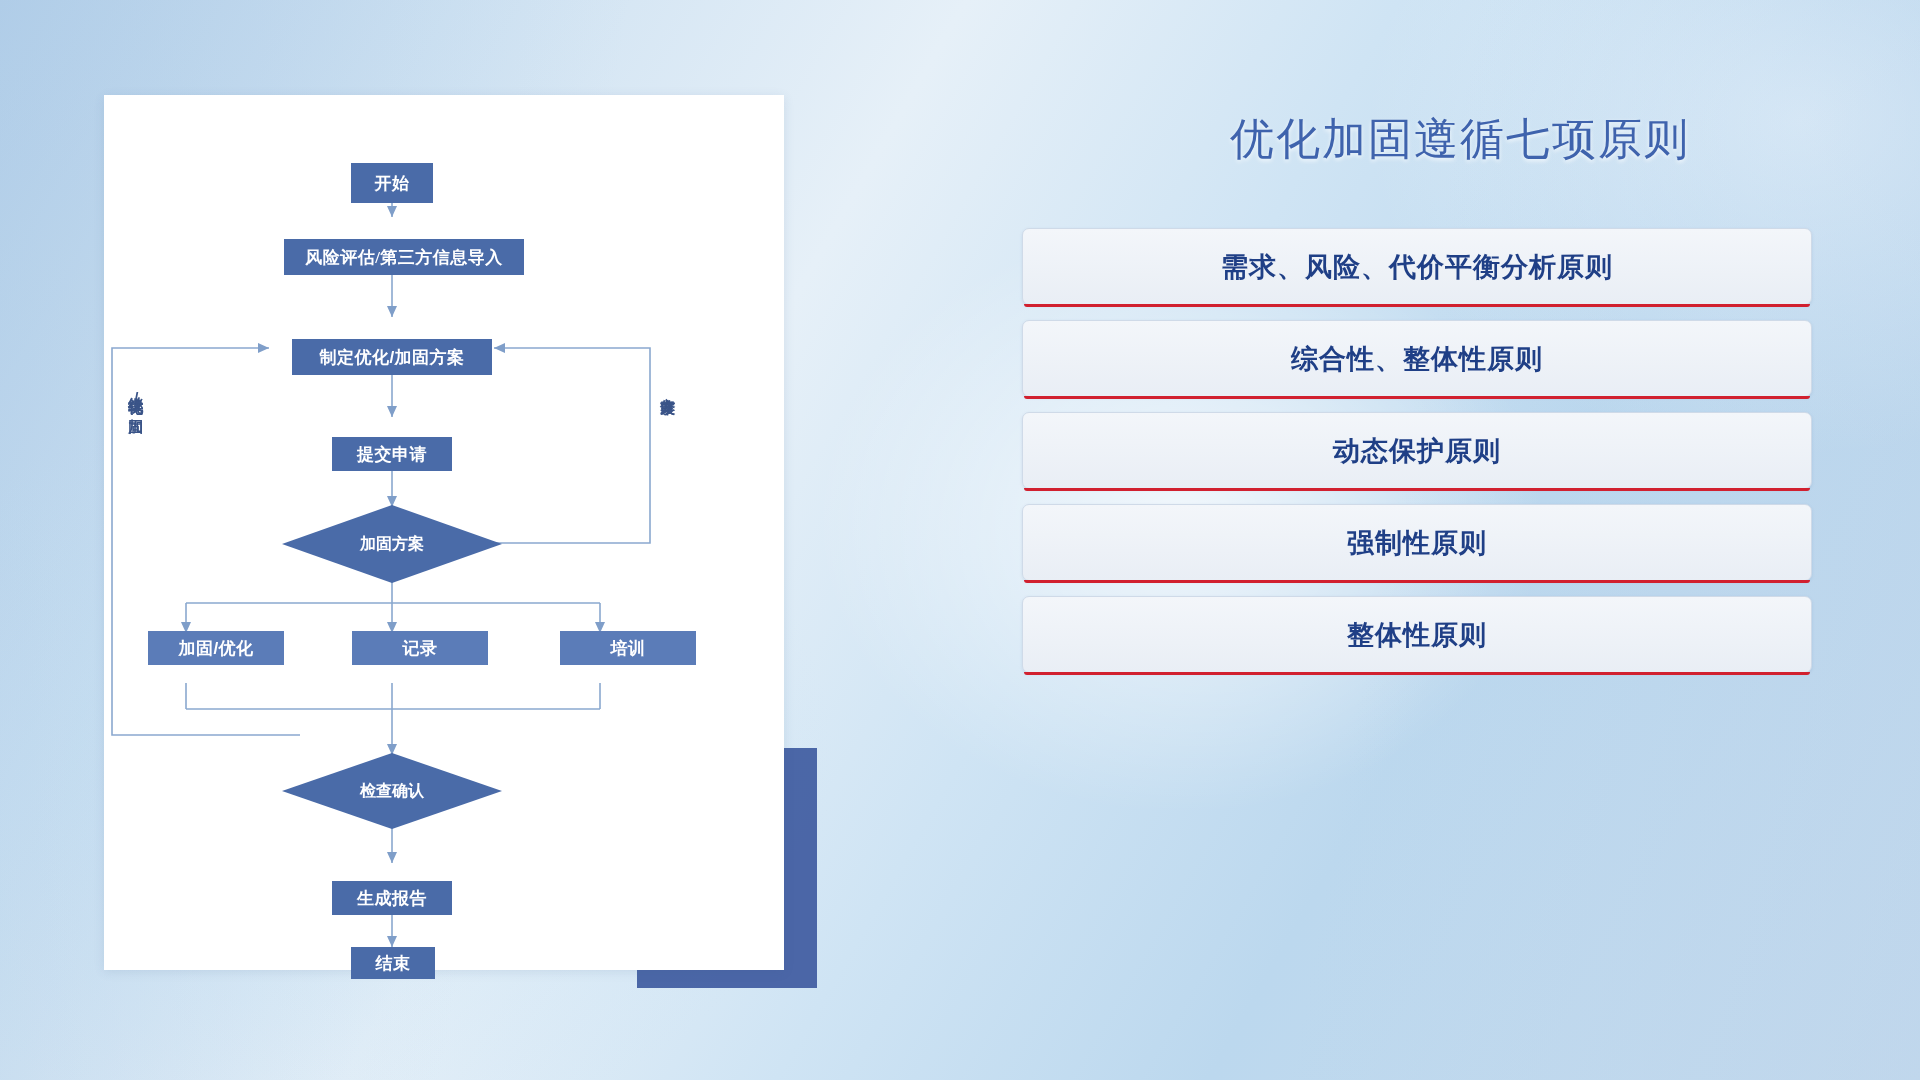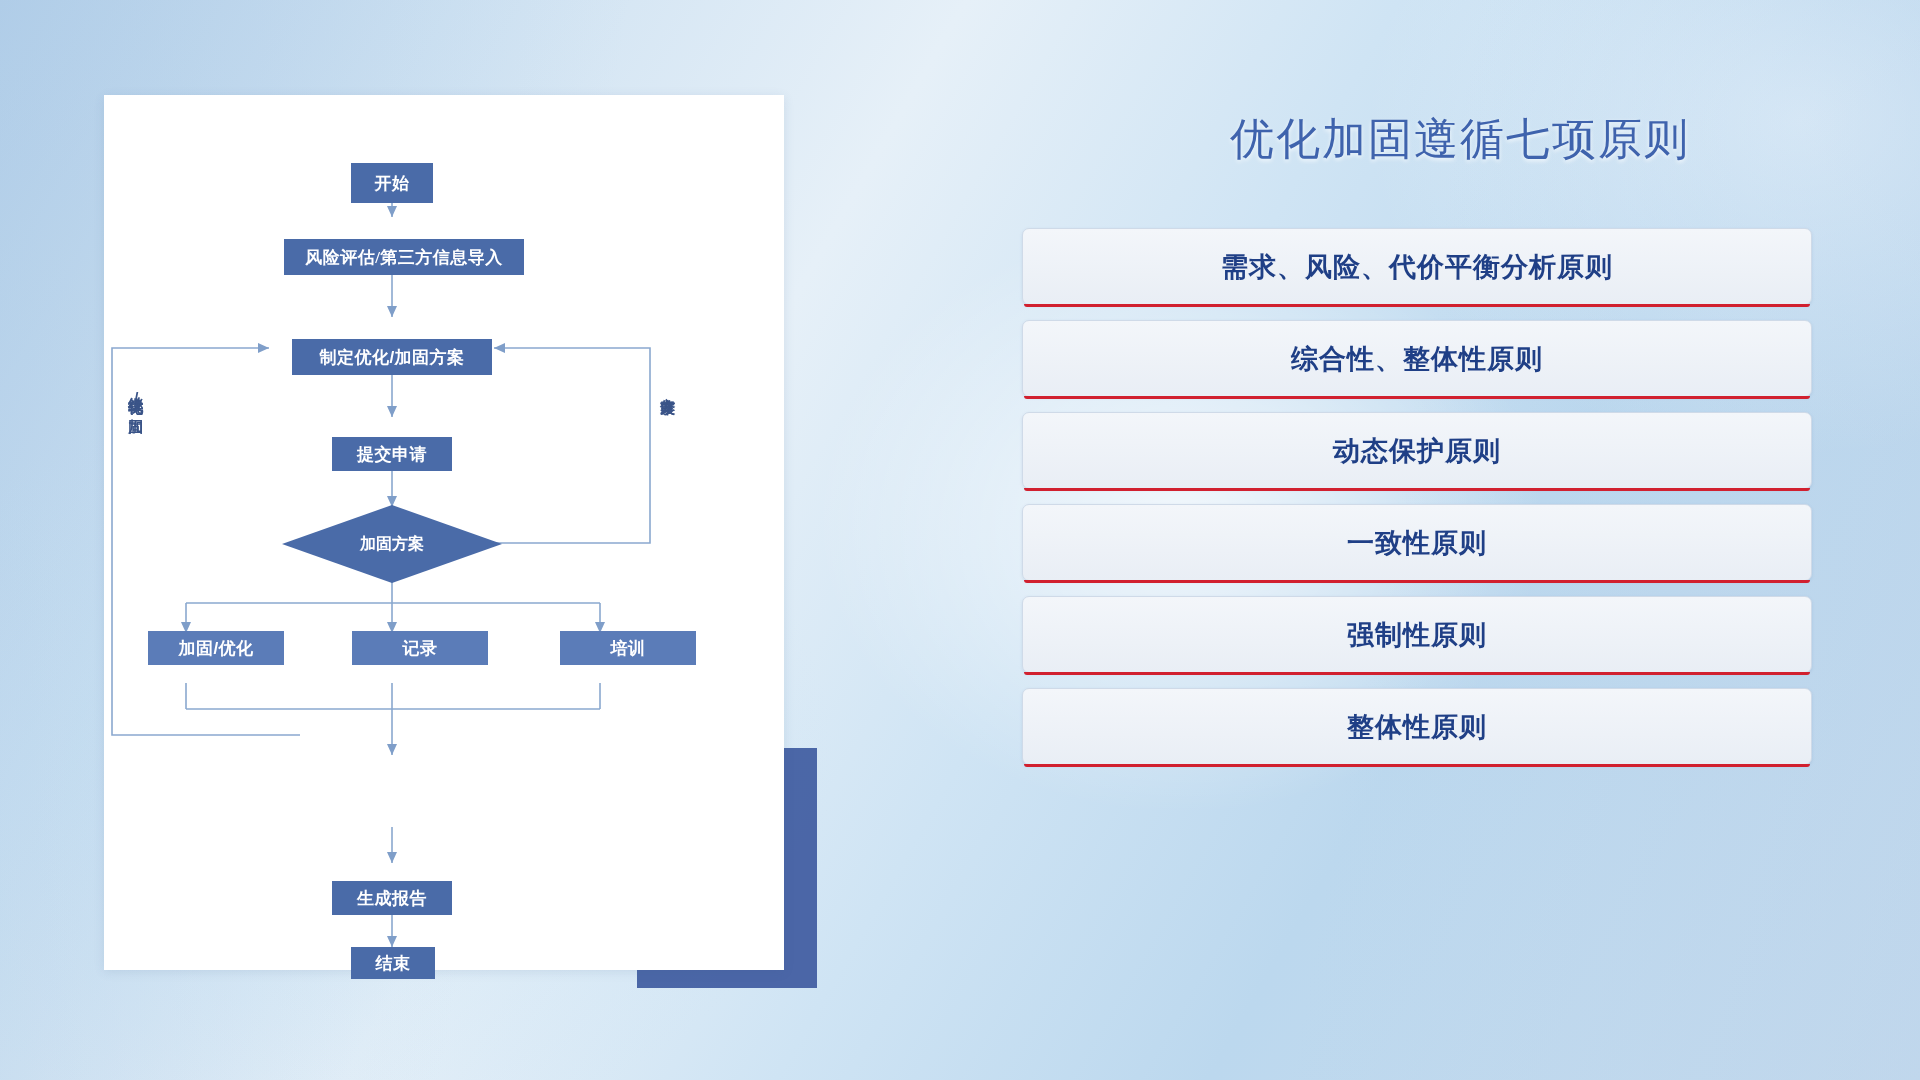--- a/index.html
+++ b/index.html
@@ -222,20 +222,24 @@
   </div>
 
   <div class="node light" style="left:220px; top:536px; width:136px; height:34px;">
     <span>记录</span>
   </div>
 
   <div class="node light" style="left:428px; top:536px; width:136px; height:34px;">
     <span>培训</span>
   </div>
 
+  <div class="diamond-wrap" style="left:178px; top:658px; width:220px; height:76px;">
+    <div class="dm"></div>
+    <span class="dlabel">检查确认</span>
+  </div>
 
   <div class="node" style="left:228px; top:786px; width:120px; height:34px;">
     <span>生成报告</span>
   </div>
 
   <div class="node" style="left:247px; top:852px; width:84px; height:32px;">
     <span>结束</span>
   </div>
 
   <div class="vlabel" style="left:24px; top:290px; height:160px;">继续优化/加固</div>
@@ -250,21 +254,18 @@
   <div class="pbar">
     <span class="ptext">需求、风险、代价平衡分析原则</span>
   </div>
   <div class="pbar">
     <span class="ptext">综合性、整体性原则</span>
   </div>
   <div class="pbar">
     <span class="ptext">动态保护原则</span>
   </div>
   <div class="pbar">
-    <span class="ptext">一致性原则</span>
-  </div>
-  <div class="pbar">
     <span class="ptext">强制性原则</span>
   </div>
   <div class="pbar">
     <span class="ptext">整体性原则</span>
   </div>
 </div>
 
 </body></html>

